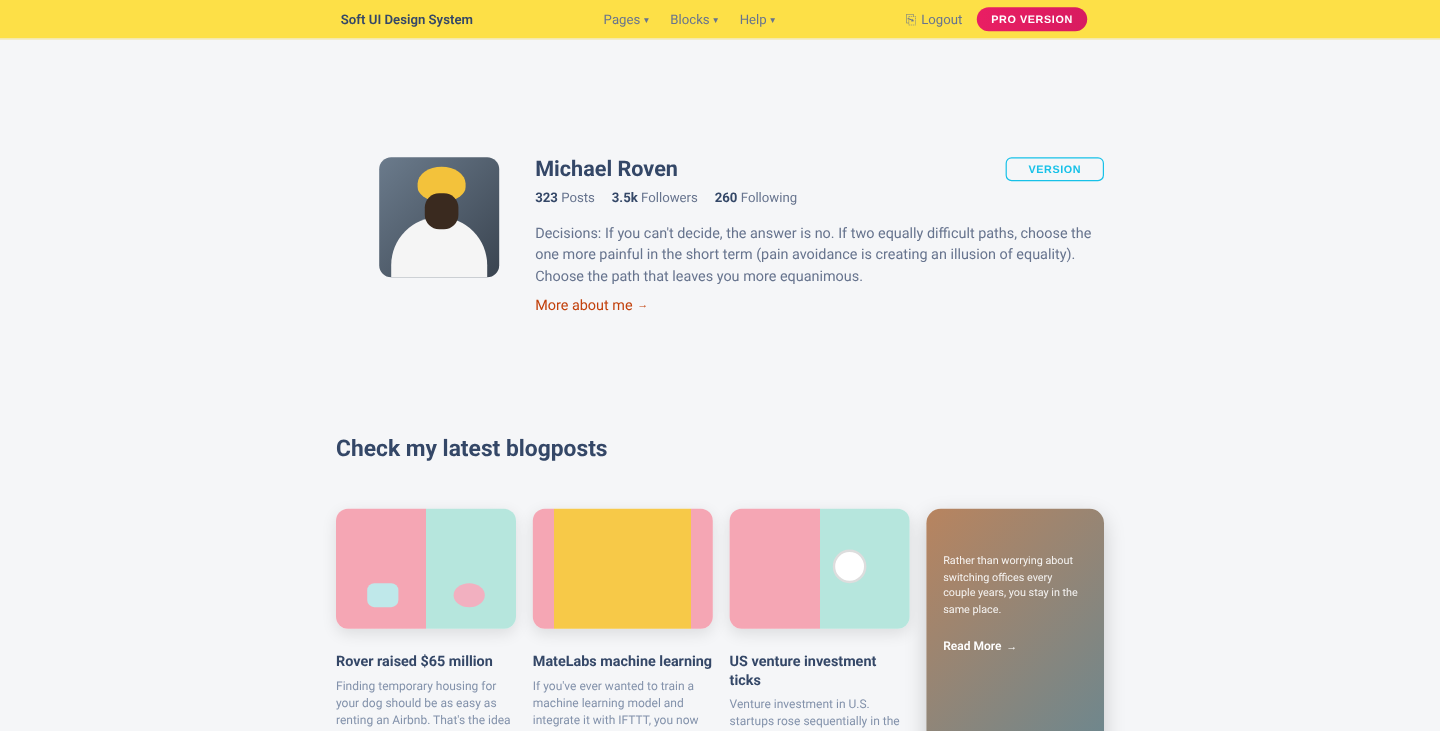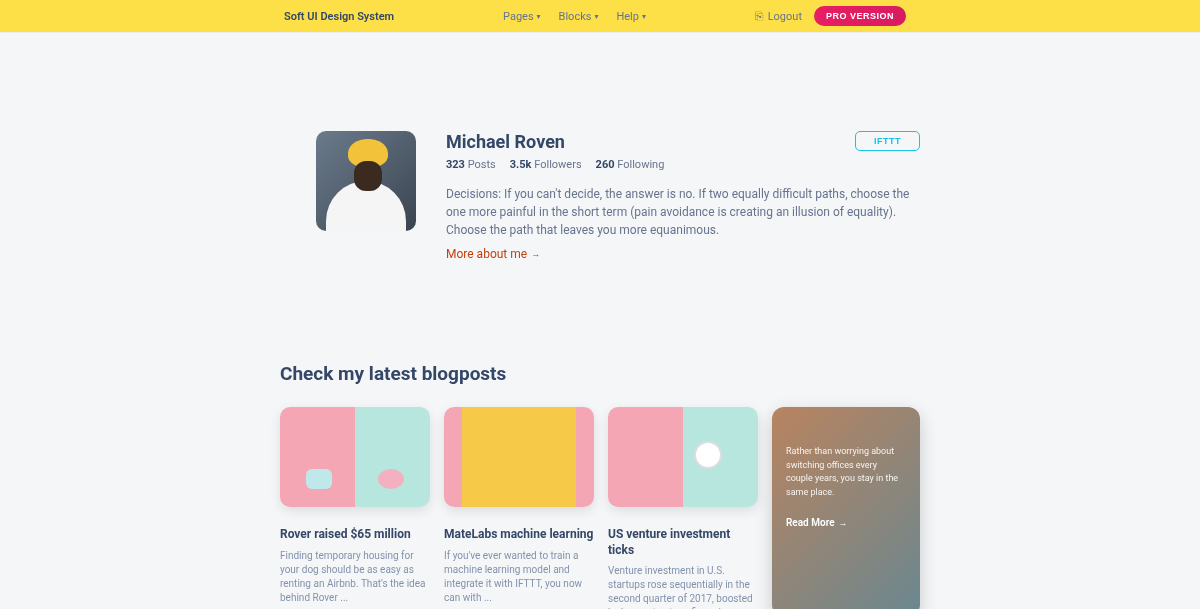--- a/index.html
+++ b/index.html
@@ -24,21 +24,21 @@
 
   .profile-body { flex: 1; }
   .profile-head { display: flex; justify-content: space-between; align-items: flex-start; }
   .name { font-size: 18px; font-weight: 700; color: #344767; }
   .follow-btn { border: 1px solid #17c1e8; color: #17c1e8; background: transparent; font-size: 9px; font-weight: 700; letter-spacing: 0.5px; padding: 4px 18px; border-radius: 5px; cursor: pointer; }
   .stats { margin-top: 6px; display: flex; gap: 14px; font-size: 11px; color: #67748e; }
   .stats b { color: #344767; font-weight: 700; }
   .bio { margin-top: 14px; font-size: 12px; color: #67748e; line-height: 1.5; }
   .more-link { margin-top: 8px; font-size: 12px; color: #c2410c; display: inline-flex; align-items: center; gap: 4px; cursor: pointer; }
 
-  .blog-title { font-size: 19px; font-weight: 700; color: #344767; margin-top: 100px; margin-bottom: 22px; }
+  .blog-title { font-size: 19px; font-weight: 700; color: #344767; margin-top: 100px; margin-bottom: 39px; }
   .cards { display: flex; gap: 14px; }
   .card { width: 150px; }
   .thumb { width: 150px; height: 100px; border-radius: 10px; position: relative; overflow: hidden; box-shadow: 0 4px 12px rgba(0,0,0,0.1); }
   .card h4 { font-size: 12px; font-weight: 700; color: #344767; margin-top: 20px; line-height: 1.3; }
   .card p { font-size: 10px; color: #8392ab; margin-top: 6px; line-height: 1.4; }
   .read-more { font-size: 10px; color: #17c1e8; margin-top: 8px; display: inline-flex; align-items: center; gap: 3px; cursor: pointer; }
 
   
   .t1 { background: linear-gradient(90deg, #f5a6b4 0%, #f5a6b4 50%, #b6e6dd 50%, #b6e6dd 100%); }
   .t1::before, .t1::after { content: ""; position: absolute; bottom: 18px; width: 26px; height: 20px; border-radius: 6px; }
@@ -86,21 +86,21 @@
 
 <div class="container">
 
   <div class="profile">
     <div class="avatar">
         <div class="av-face"></div>
       </div>
     <div class="profile-body">
       <div class="profile-head">
         <div class="name">Michael Roven</div>
-        <button class="follow-btn">IFTTT</button>
+        <button class="follow-btn">VERSION</button>
       </div>
       <div class="stats">
         <span><b>323</b> <span>Posts</span></span>
         <span><b>3.5k</b> <span>Followers</span></span>
         <span><b>260</b> <span>Following</span></span>
       </div>
       <div class="bio">Decisions: If you can't decide, the answer is no. If two equally difficult paths, choose the one more painful in the short term (pain avoidance is creating an illusion of equality). Choose the path that leaves you more equanimous.</div>
       <a class="more-link">
           <span>More about me</span>
           <span class="arrow">→</span>

